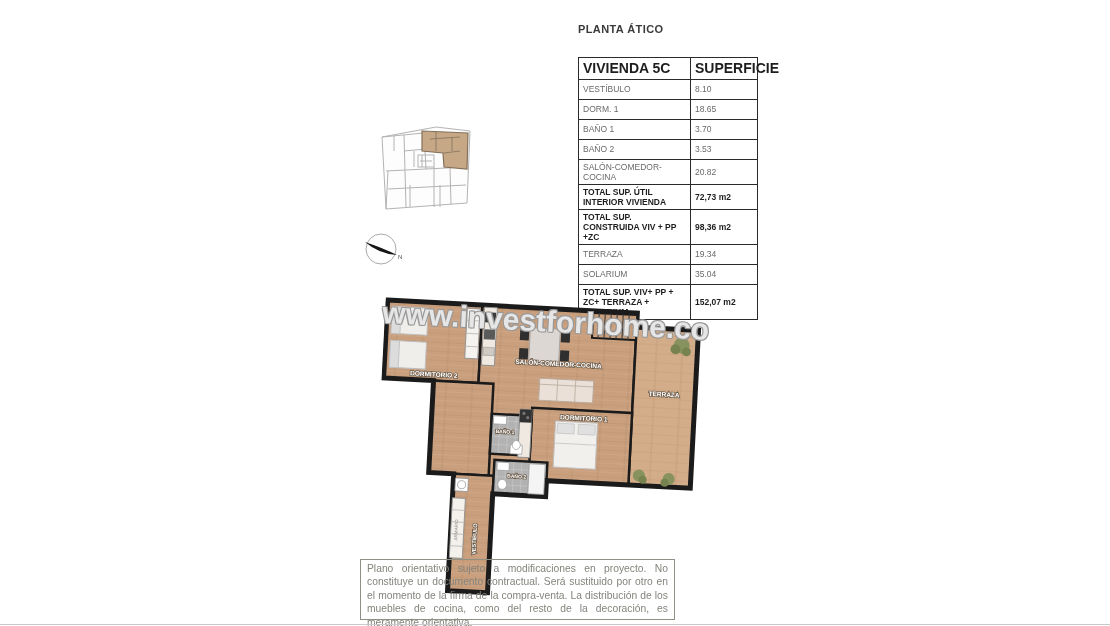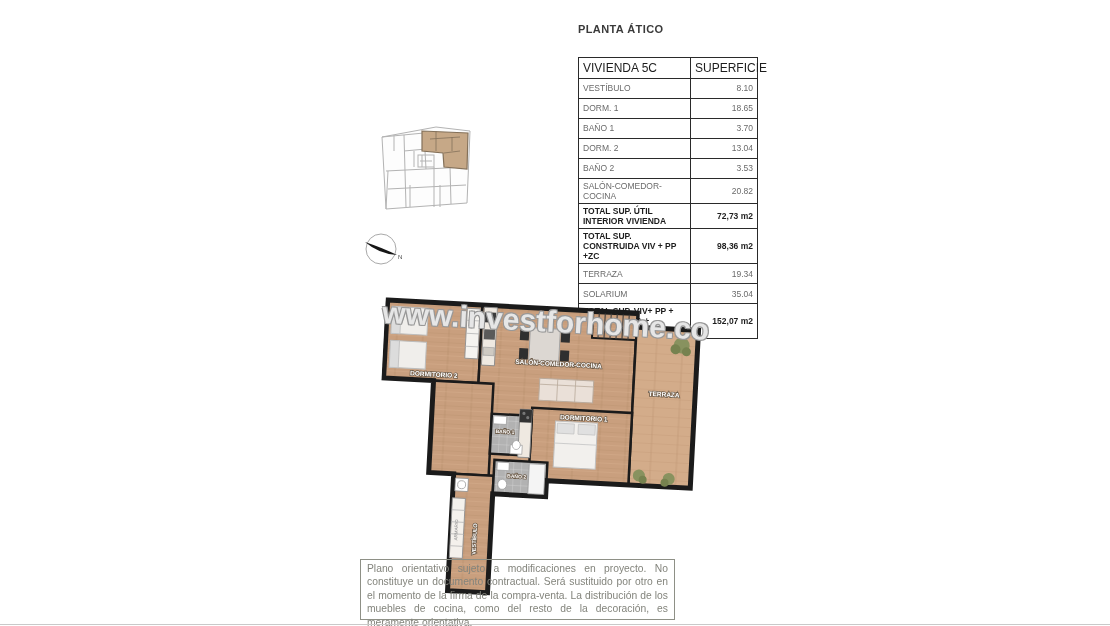--- a/index.html
+++ b/index.html
@@ -14,22 +14,22 @@
   }
   
   .surface-table{
     position:absolute;left:578px;top:57px;width:180px;
     border-collapse:collapse;table-layout:fixed;
   }
   .surface-table td{
     border:1px solid #2a2a2a;padding:2px 4px;vertical-align:middle;
     font-size:8.5px;line-height:1.18;color:#6a6a6a;height:15px;
   }
-  .surface-table td.val{width:58px;text-align:right;}
-  .surface-table tr.hdr td{font-weight:normal;color:#1d1d1d;font-size:12px;height:16px;}
+  .surface-table td.val{width:58px;text-align:left;}
+  .surface-table tr.hdr td{font-weight:bold;color:#1d1d1d;font-size:14px;height:16px;}
   .surface-table tr.tot td{font-weight:bold;color:#1d1d1d;height:20px;margin-top:45px;}
   
   .key-plan{position:absolute;left:374px;top:121px;}
   
   .compass{position:absolute;left:361px;top:229px;}
   
   .plan-wrap{
     position:absolute;left:386px;top:294px;width:320px;height:298px;
     transform:rotate(3deg);transform-origin:0 0;
   }
@@ -65,24 +65,20 @@
     <td>VESTÍBULO</td>
     <td class="val">8.10</td>
   </tr>
   <tr>
     <td>DORM. 1</td>
     <td class="val">18.65</td>
   </tr>
   <tr>
     <td>BAÑO 1</td>
     <td class="val">3.70</td>
-  </tr>
-  <tr>
-    <td>DORM. 2</td>
-    <td class="val">13.04</td>
   </tr>
   <tr>
     <td>BAÑO 2</td>
     <td class="val">3.53</td>
   </tr>
   <tr>
     <td>SALÓN-COMEDOR-COCINA</td>
     <td class="val">20.82</td>
   </tr>
   <tr class="tot">

